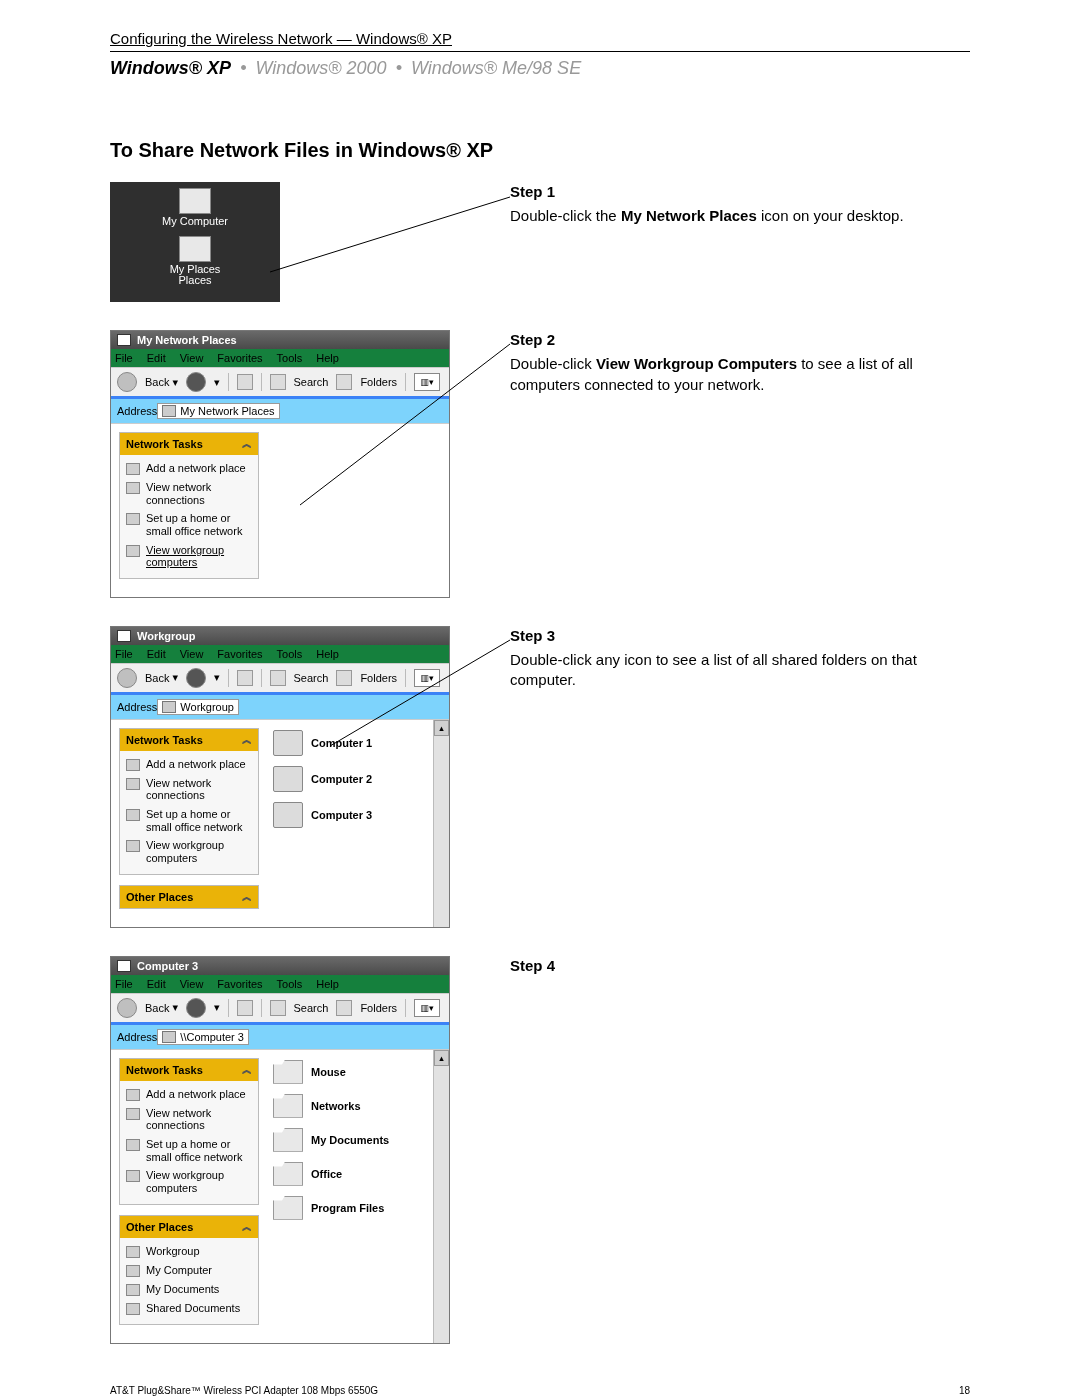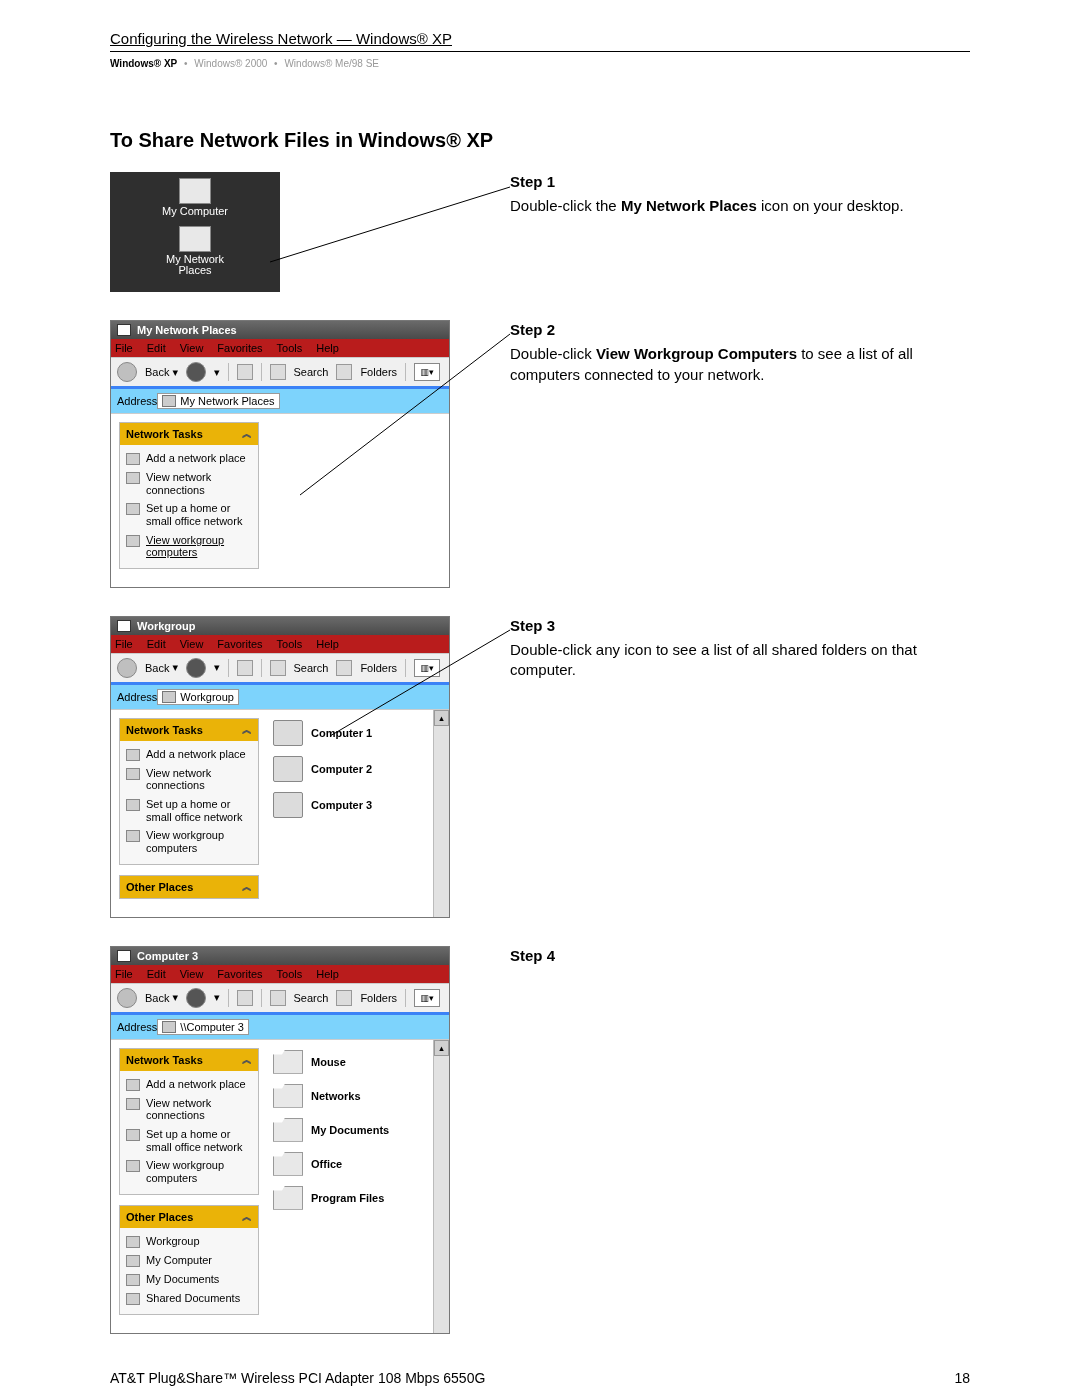--- a/index.html
+++ b/index.html
@@ -17,21 +17,21 @@
     width: 1080px;
     min-height: 1397px;
   }
   .header-line1 {
     font-size: 15px;
     padding-bottom: 4px;
     border-bottom: 1px solid #000;
     margin-bottom: 6px;
     text-decoration: underline;
   }
-  .header-line2 { font-size: 10px; color: #000; }
+  .header-line2 { font-size: 18px; color: #000; font-style: italic; }
   .header-tabs .active { font-weight: bold; color: #000; }
   .header-tabs .inactive { color: #999; }
   .header-tabs .bullet { color: #999; margin: 0 4px; }
   h2.section-title { font-size: 20px; font-weight: bold; margin: 60px 0 20px 0; }
   .row { display: flex; align-items: flex-start; margin-bottom: 28px; }
   .fig-col { width: 340px; flex: 0 0 340px; position: relative; }
   .text-col { flex: 1; padding-left: 60px; font-size: 15px; line-height: 1.35; }
   .step-title { font-weight: bold; margin-bottom: 4px; }
 
   
@@ -43,21 +43,21 @@
   .desk-icon { width: 32px; height: 26px; background: #e8e8e8; border: 1px solid #888; margin-bottom: 2px; }
   .desk-label { margin-bottom: 8px; line-height: 1.05; }
 
   
   .xp-win { border: 1px solid #777; background: #eee; font-size: 11px; width: 100%; }
   .titlebar {
     background: linear-gradient(#6a6a6a,#4a4a4a); color: #fff; font-weight: bold;
     padding: 3px 6px; display: flex; align-items: center; gap: 6px;
   }
   .title-ico { width: 14px; height: 12px; background: #fff; display: inline-block; border:1px solid #333;}
-  .menubar { background: #b91c1c; padding: 3px 4px; display:flex; gap:14px; font-size: 11px; }
+  .menubar { background: #15803d; padding: 3px 4px; display:flex; gap:14px; font-size: 11px; }
   .toolbar { background: #f0f0f0; padding: 4px 6px; display:flex; align-items:center; gap:8px; border-top:1px solid #ccc; border-bottom:3px solid #3b82f6;}
   .tb-btn { display:flex; align-items:center; gap:3px; font-size:11px; }
   .tb-circle { width:20px; height:20px; border-radius:10px; background:#bfbfbf; border:1px solid #888; display:inline-block; }
   .tb-circle.fwd { background:#555; }
   .tb-sep { width:1px; height:18px; background:#bbb; }
   .tb-ico { width:16px; height:16px; background:#dcdcdc; border:1px solid #999; }
   .tb-view { width:26px; height:18px; border:1px solid #888; background:#fff; font-size:9px; text-align:center; line-height:16px; }
   .addrbar { background:#7dd3fc; padding:4px 6px; display:flex; align-items:center; border-bottom:1px solid #ccc;}
   .addr-field { flex:0 0 auto; display:flex; align-items:center; gap:4px; background:#fff; border:1px solid #999; padding:1px 4px;}
   .addr-ico { width:14px; height:12px; background:#ccc; border:1px solid #777; }
@@ -73,21 +73,21 @@
   .content-area { flex:1; display:flex; flex-direction:column; gap:10px; padding:2px 4px;}
   .comp-row { display:flex; align-items:center; gap:8px;font-weight:bold;}
   .comp-ico { width:30px; height:26px; background:#dcdcdc; border:1px solid #888; border-radius:2px;}
   .folder-ico { width:30px; height:24px; background:#e8e8e8; border:1px solid #999; clip-path: polygon(0 20%, 30% 20%, 40% 0, 100% 0, 100% 100%, 0 100%);}
   .scrollbar { width:16px; background:#e2e2e2; border-left:1px solid #bbb; position:relative;}
   .sb-btn { height:16px; background:#d0d0d0; border:1px solid #999; font-size:9px; text-align:center; line-height:14px;}
   .body-wrap { display:flex; }
   .body-inner { flex:1; }
 
   
-  .footer { position:absolute; bottom:36px; left:110px; right:110px; display:flex; justify-content:space-between; font-size:14px; }
+  .footer { position:absolute; bottom:36px; left:110px; right:110px; display:flex; justify-content:space-between; font-size:10px; }
 
   
   svg.callout { position:absolute; top:0; left:0; pointer-events:none; }
 </style>
 </head>
 <body>
 
 <div class="page">
 
   <div class="header-line1">Configuring the Wireless Network — Windows® XP</div>
@@ -101,21 +101,21 @@
 
   <h2 class="section-title">To Share Network Files in Windows® XP</h2>
 
   <div class="row" style="position:relative;">
     <div class="fig-col">
       <div class="desktop-fig">
         <div class="desk-icon"></div>
         <div class="desk-label">My Computer</div>
         <div class="desk-icon"></div>
         <div class="desk-label">
-          <span>My Network</span><br><span>Places</span>
+          <span>My Places</span><br><span>Places</span>
         </div>
       </div>
     </div>
     <div class="text-col">
       <div class="step-title">Step 1</div>
       <div>
         <span>Double-click the </span><b>My Network Places</b><span> icon on your desktop.</span>
       </div>
     </div>
     <svg class="callout" width="400" height="130">

